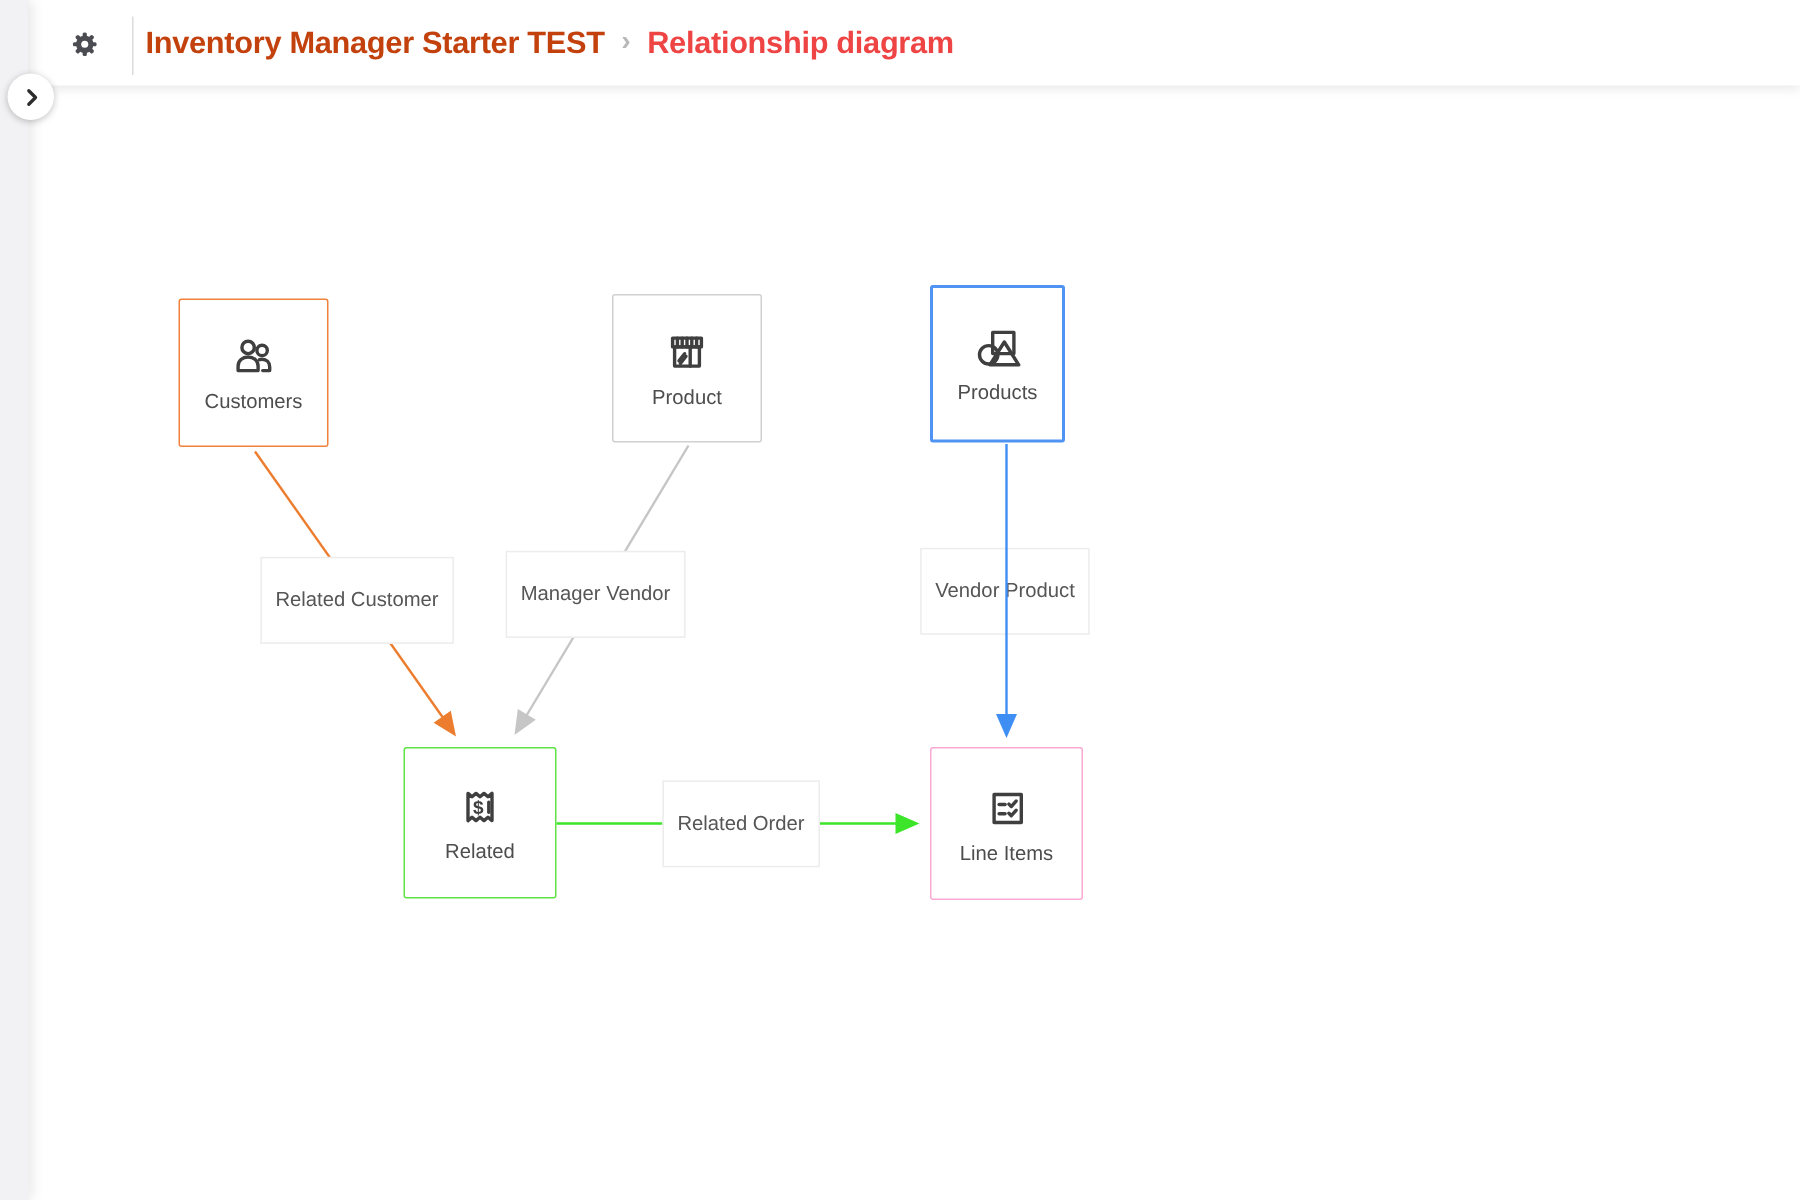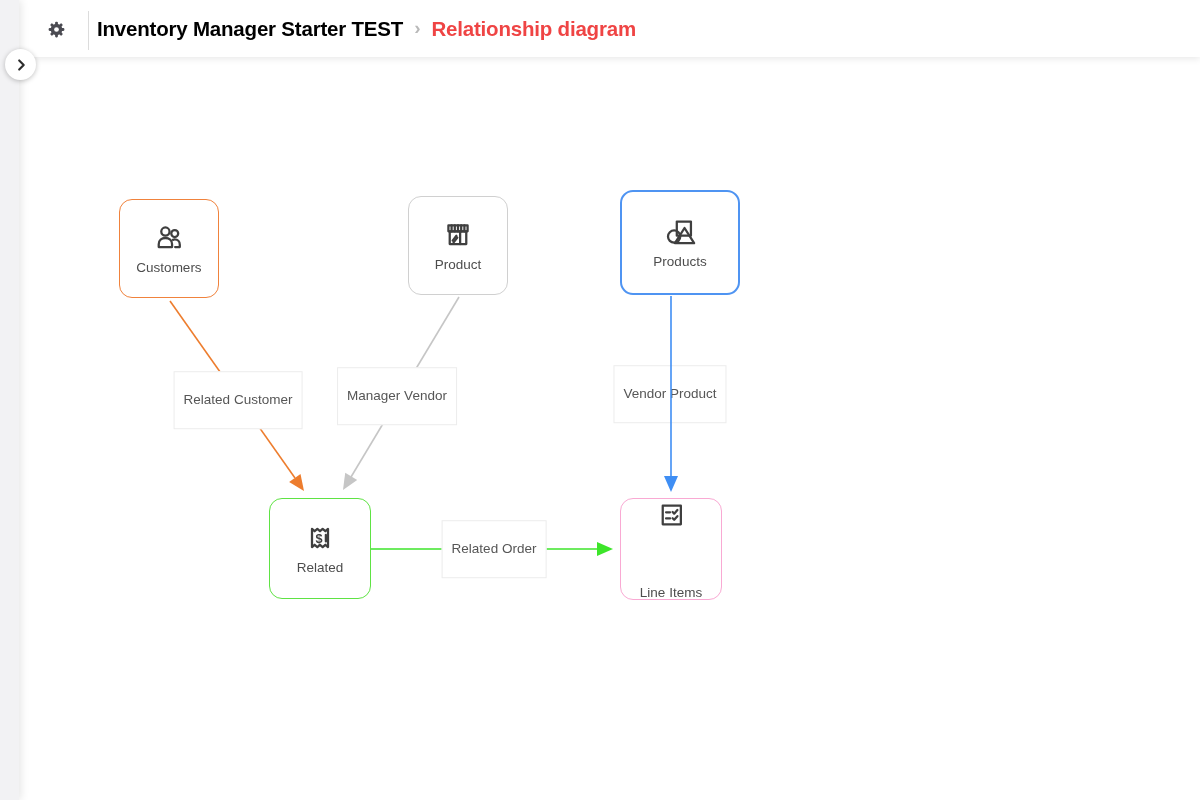--- a/index.html
+++ b/index.html
@@ -24,40 +24,40 @@
     position:absolute;left:19px;right:0;top:0;height:57px;background:#ffffff;
     box-shadow:0 2px 7px rgba(0,0,0,0.09);z-index:4;
   }
   .gear-btn{
     position:absolute;left:20px;top:13px;width:34px;height:32px;border:none;background:transparent;
     display:flex;align-items:center;justify-content:center;cursor:pointer;
   }
   .header-divider{position:absolute;left:69px;top:11px;width:1px;height:39px;background:#dcdcdc;}
   .titles{position:absolute;left:78px;top:0;height:57px;display:flex;align-items:center;gap:11px;}
   .base-title{
-    font-size:20.5px;font-weight:800;color:#000000;letter-spacing:-0.2px;
+    font-size:20.5px;font-weight:800;color:#c2410c;letter-spacing:-0.2px;
     text-decoration:none;cursor:pointer;white-space:nowrap;
   }
   .crumb-sep{font-size:19px;font-weight:700;color:#b9b9b9;transform:translateY(-1px);}
   .page-title{font-size:20.5px;font-weight:800;color:#ef4444;letter-spacing:-0.2px;white-space:nowrap;}
   
   .canvas{position:absolute;inset:0;z-index:1;}
   .edges-layer{position:absolute;inset:0;z-index:1;pointer-events:none;}
   .edges-overlay{position:absolute;inset:0;z-index:3;pointer-events:none;}
   .node{
     position:absolute;width:100px;height:99px;background:#ffffff;
-    border:1.5px solid #ccc;border-radius:13px;box-sizing:border-box;
+    border:1.5px solid #ccc;border-radius:2px;box-sizing:border-box;
     display:flex;flex-direction:column;align-items:center;justify-content:center;gap:7px;
     z-index:2;cursor:pointer;
   }
   .node-customers{left:119px;top:199px;}
   .node-vendors{left:408px;top:196px;}
-  .node-products{left:620px;top:190px;width:120px;height:105px;border-width:2px;}
+  .node-products{left:620px;top:190px;width:90px;height:105px;border-width:2px;}
   .node-orders{left:269px;top:498px;width:102px;height:101px;}
-  .node-line-items{left:620px;top:498px;width:102px;height:102px;justify-content:space-between;}
+  .node-line-items{left:620px;top:498px;width:102px;height:102px;}
   .node-label{font-size:13.5px;color:#4d4d4d;line-height:1;}
   .node-icon{width:32px;height:32px;}
   .edge-label{
     position:absolute;transform:translate(-50%,-50%);background:#ffffff;
     border:1px solid #ececec;padding:19px 9px;font-size:13.5px;color:#565656;
     white-space:nowrap;z-index:2;line-height:1.3;
   }
   .el-customer{left:238px;top:400px;}
   .el-vendor{left:397px;top:396px;}
   .el-product{left:670px;top:394px;}

